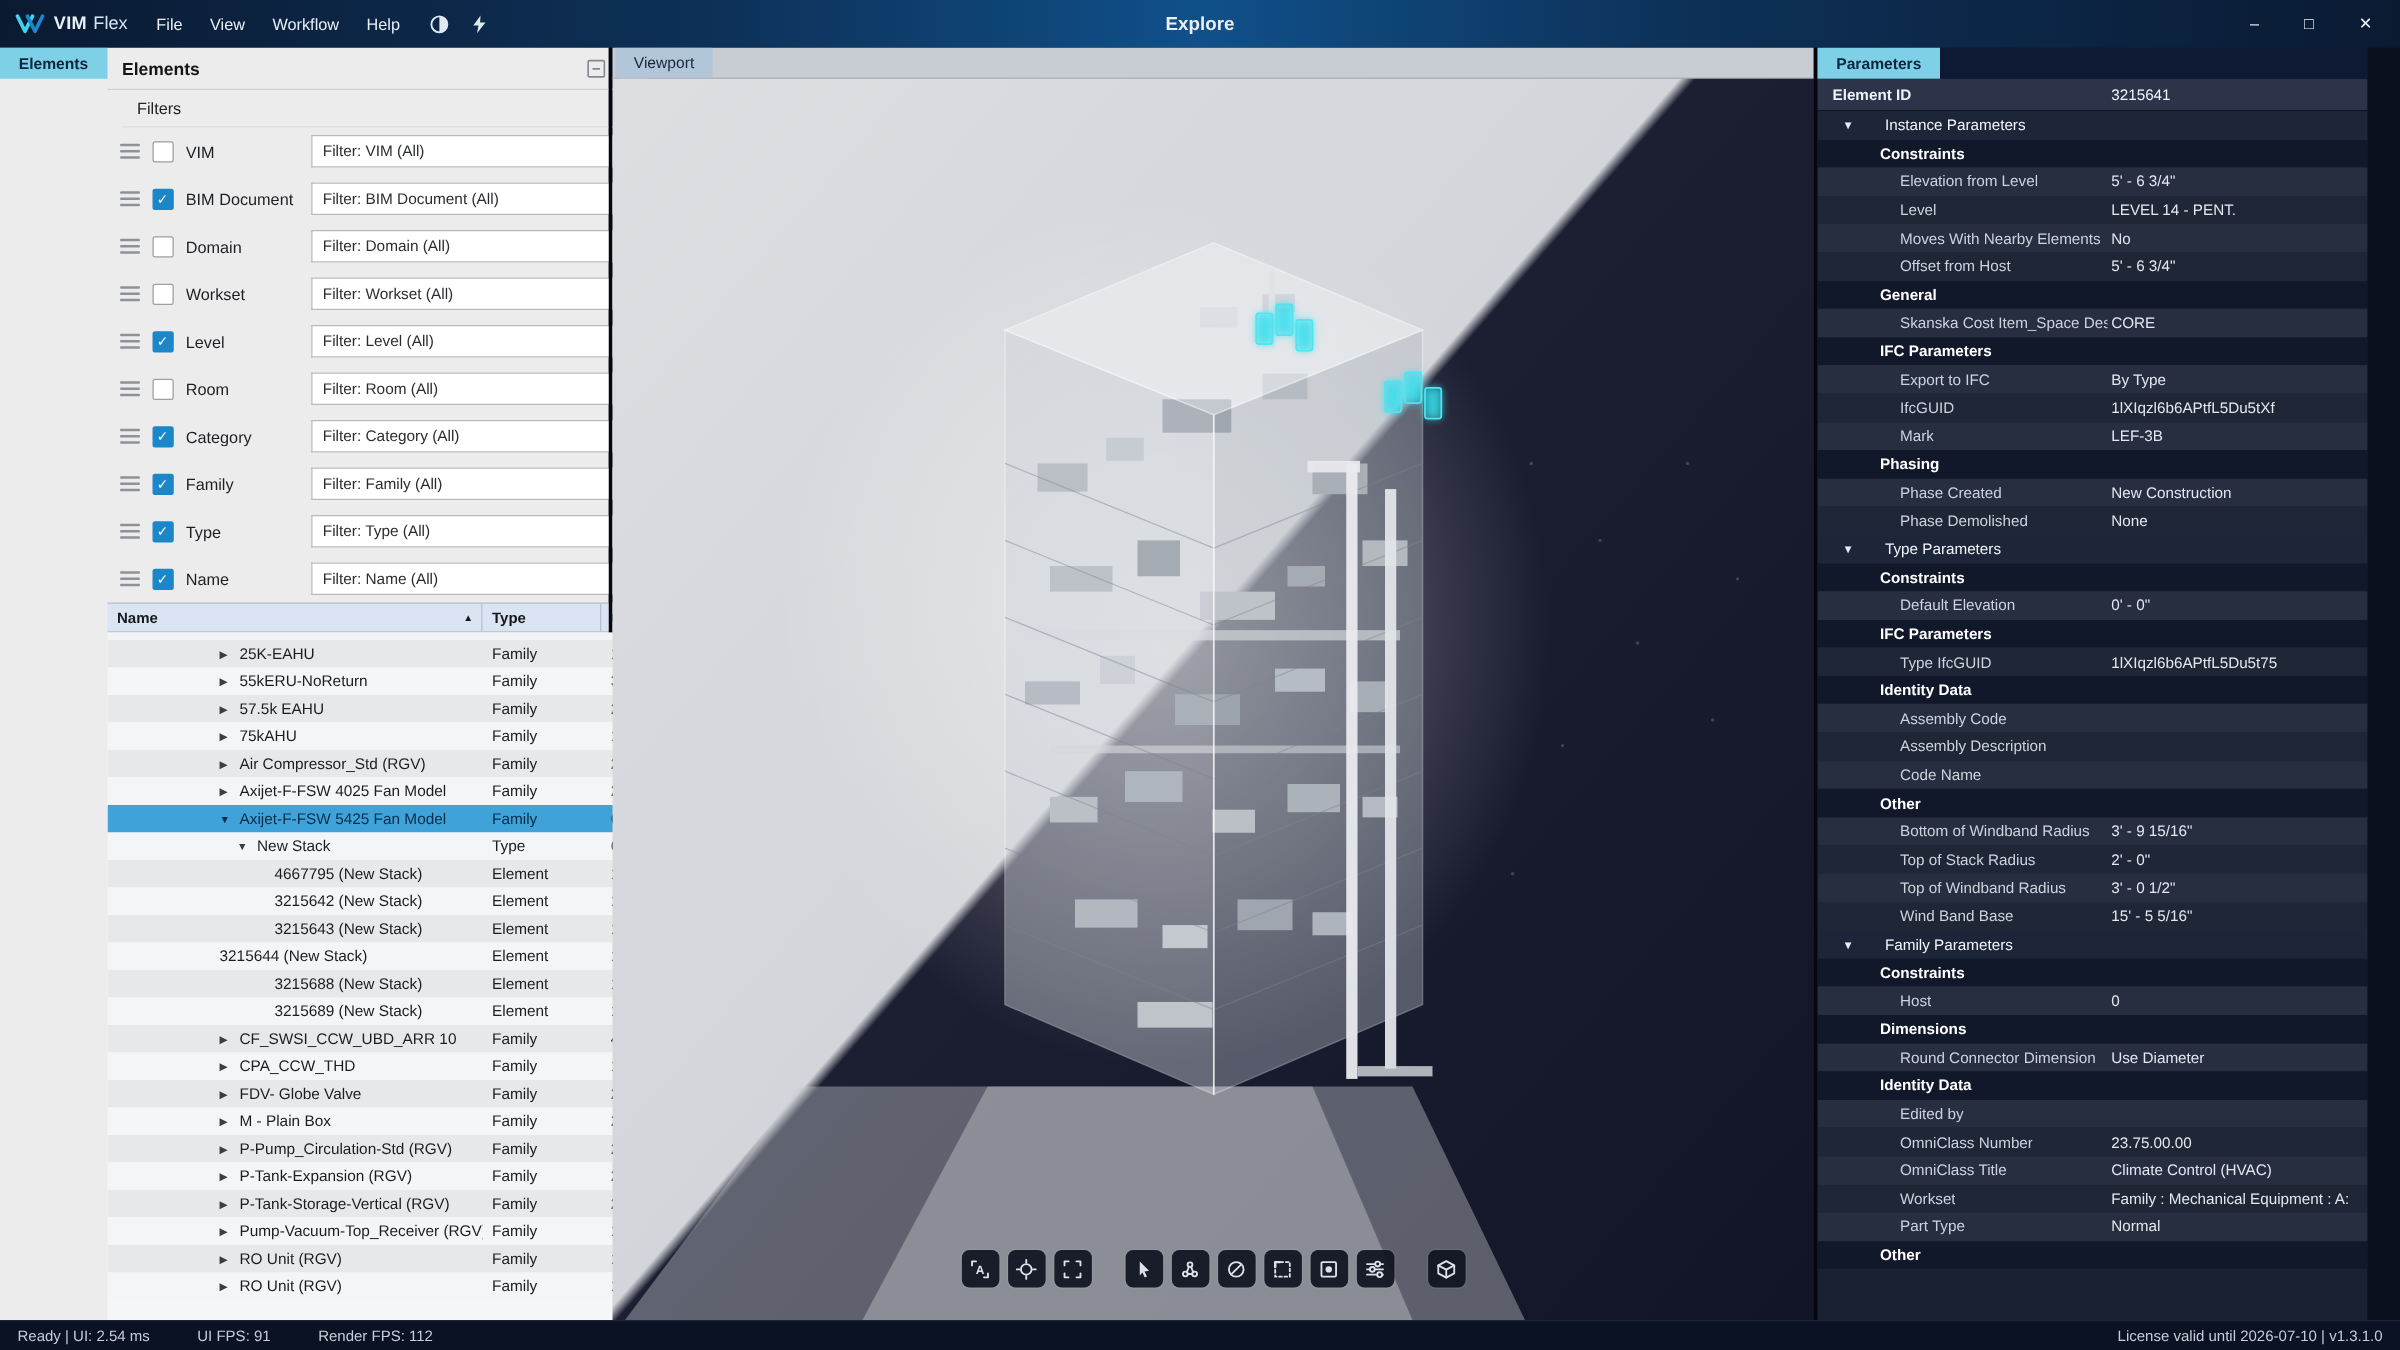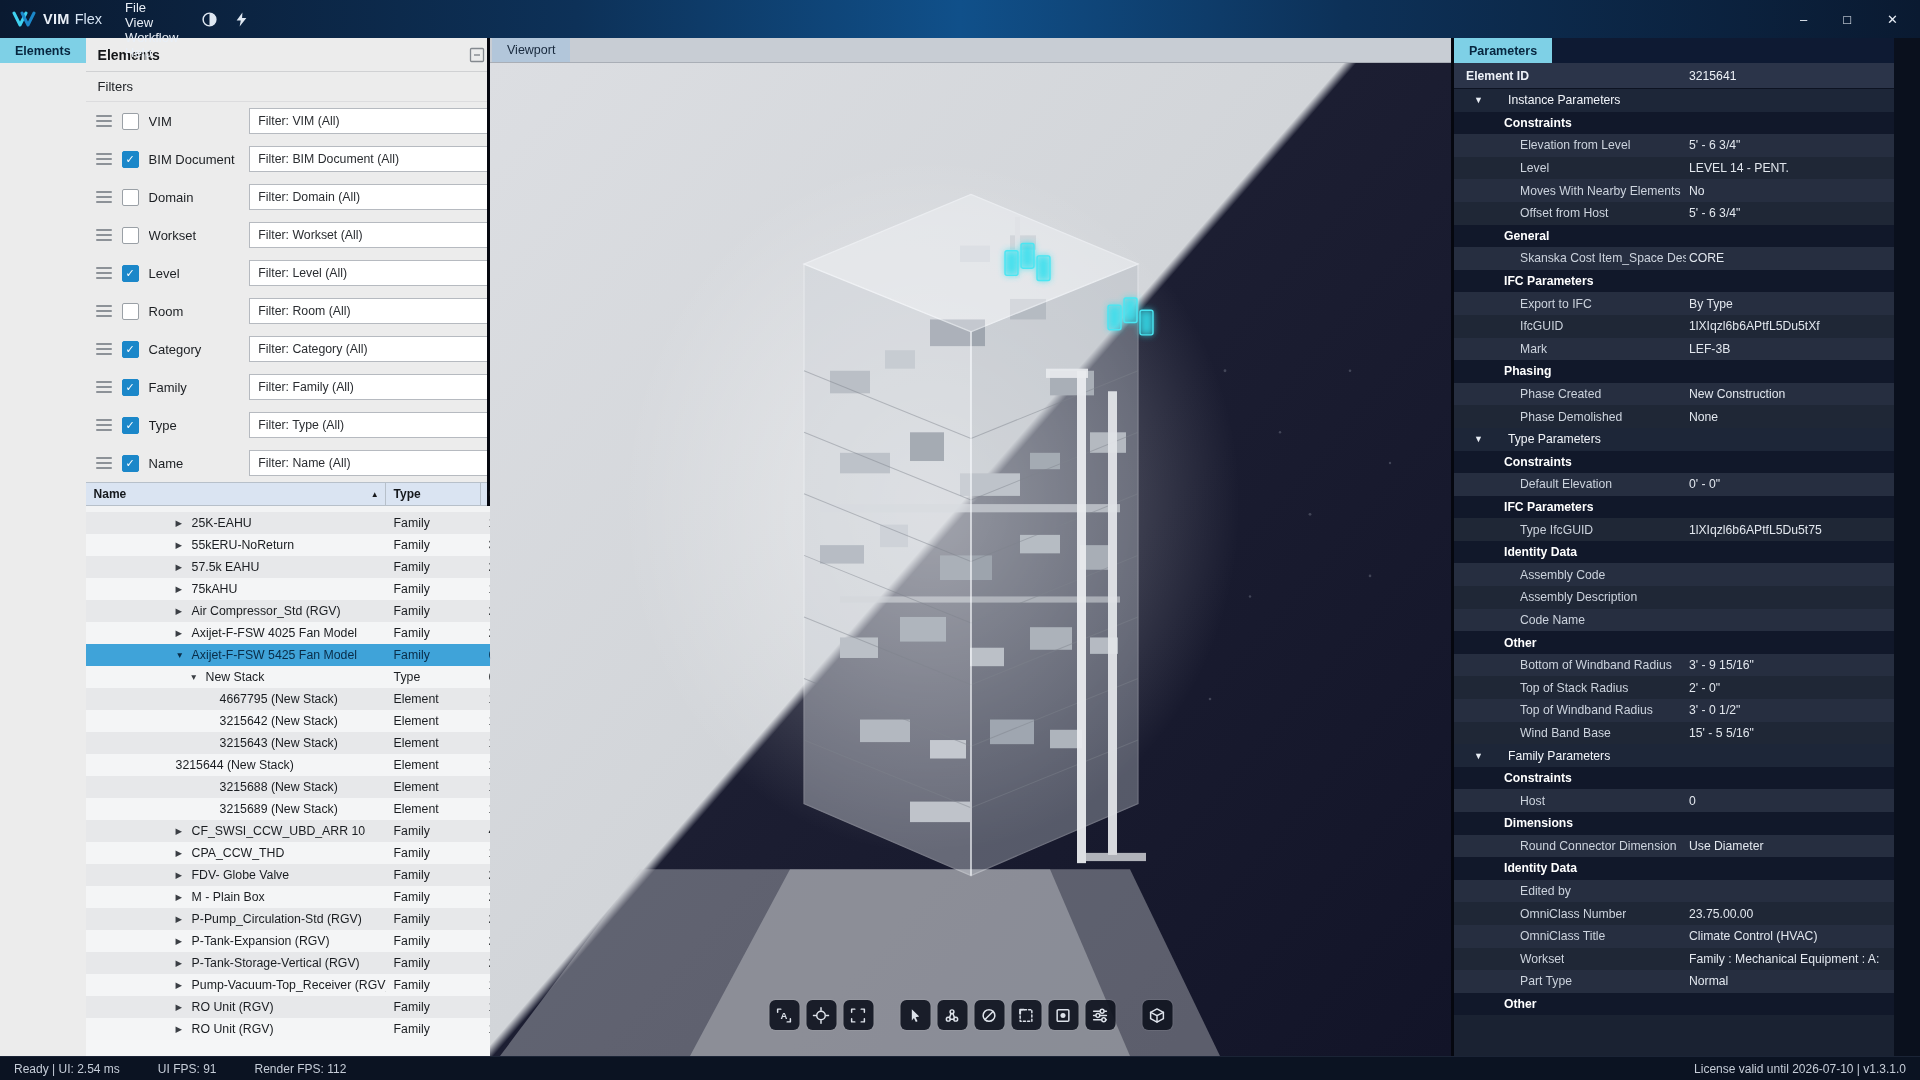--- a/index.html
+++ b/index.html
@@ -6,21 +6,21 @@
   html,body { margin:0; padding:0; background:#05070f; }
   body { font-family:"Liberation Sans","DejaVu Sans",sans-serif; }
   .app { width:1920px; height:1080px; position:relative; overflow:hidden; display:flex; flex-direction:column; background:#0f172a; }
 
   
   .titlebar { height:38px; flex:none; display:flex; align-items:center; position:relative; color:#e9eff7;
     background:linear-gradient(90deg,#0a1a31 0%,#0d3158 30%,#10508a 50%,#0d3158 70%,#0a1a31 100%); }
   .logo { display:flex; align-items:center; gap:7px; padding:0 12px 0 12px; z-index:2; }
   .logo-bold { font-weight:bold; font-size:14.5px; letter-spacing:.3px; }
   .logo-light { font-size:14.5px; font-weight:400; color:#d6e4f4; margin-left:-2px; }
-  .menu-bar { display:flex; height:100%; z-index:2;flex-direction:column; }
+  .menu-bar { display:flex; height:100%; z-index:2; }
   .menu-item { padding:0 11px; font-size:13px; display:flex; align-items:center; cursor:default; }
   .tb-icons { display:flex; gap:16px; margin-left:12px; align-items:center; z-index:2; }
   .tb-title { position:absolute; left:0; right:0; text-align:center; font-size:15px; font-weight:bold; pointer-events:none; }
   .win-controls { margin-left:auto; display:flex; gap:36px; padding-right:22px; font-size:13px; z-index:2; }
   .win-btn { cursor:default; }
 
   
   .main { flex:1; display:flex; min-height:0; }
   .vsep { width:3px; flex:none; background:#05070f; }
   .left { width:487px; flex:none; display:flex; background:#ececec; }
@@ -34,21 +34,21 @@
   .tab.active { background:#7ed0e6; color:#07263f; font-weight:bold; }
   .tab.vp { background:#b2c6da; color:#17283c; margin-left:2px; font-weight:normal; }
 
   
   .left-body { flex:1; display:flex; flex-direction:column; min-height:0; }
   .el-header { height:34px; flex:none; display:flex; align-items:center; padding:0 12px; border-bottom:1px solid #d0d1d3;
     font-weight:bold; font-size:14px; color:#141619; }
   .el-header .spacer { flex:1; }
   .hicon { width:24px; height:24px; display:flex; align-items:center; justify-content:center; margin-left:6px; border-radius:2px; }
   .hicon.funnel-box { border:1px solid #2aa7d4; background:#e2f4fb; }
-  .filters-head { height:30px; flex:none; display:flex; align-items:center; padding:0 12px; font-size:13px; color:#202327; border-bottom:1px solid #dcdcde; }
+  .filters-head { height:30px; flex:none; display:flex; align-items:center; padding:0 12px; font-size:13px; color:#202327; border-bottom:1px solid #dcdcde;margin-left:12px; }
   .filters-head .spacer { flex:1; }
 
   .filter-row { height:38px; flex:none; display:flex; align-items:center; padding:0 10px; }
   .hamburger { width:16px; display:flex; flex-direction:column; gap:3px; margin-right:10px; flex:none; }
   .hamburger i { height:2px; background:#8d9298; display:block; border-radius:1px; }
   .checkbox { width:17px; height:17px; border:1px solid #9aa0a6; background:#fff; border-radius:2px; margin-right:10px;
     display:flex; align-items:center; justify-content:center; font-size:11px; color:#fff; flex:none; }
   .checkbox.checked { background:#1b87c9; border-color:#1b87c9; }
   .filter-label { flex:1; font-size:13px; color:#1c1f23; white-space:nowrap; overflow:hidden; }
   .dropdown { width:272px; height:26px; display:flex; flex:none; }
@@ -131,20 +131,21 @@
       </div>
     <div class="tb-icons">
       <svg width="17" height="17" viewBox="0 0 16 16">
         <circle cx="8" cy="8" r="6" stroke="#dfe8f2" stroke-width="1.4" fill="none"></circle>
         <path d="M8 2 A6 6 0 0 1 8 14 Z" fill="#dfe8f2"></path>
       </svg>
       <svg width="15" height="17" viewBox="0 0 16 16">
         <polygon points="9,0.5 2.8,9 7.2,9 6,15.5 13.2,6.5 8.6,6.5" fill="#dfe8f2"></polygon>
       </svg>
     </div>
+    <div class="tb-title">Explore</div>
     <div class="win-controls">
       <span class="win-btn">–</span>
       <span class="win-btn">□</span>
       <span class="win-btn">✕</span>
     </div>
   </div>
 
   <div class="main">
 
     <aside class="left">

